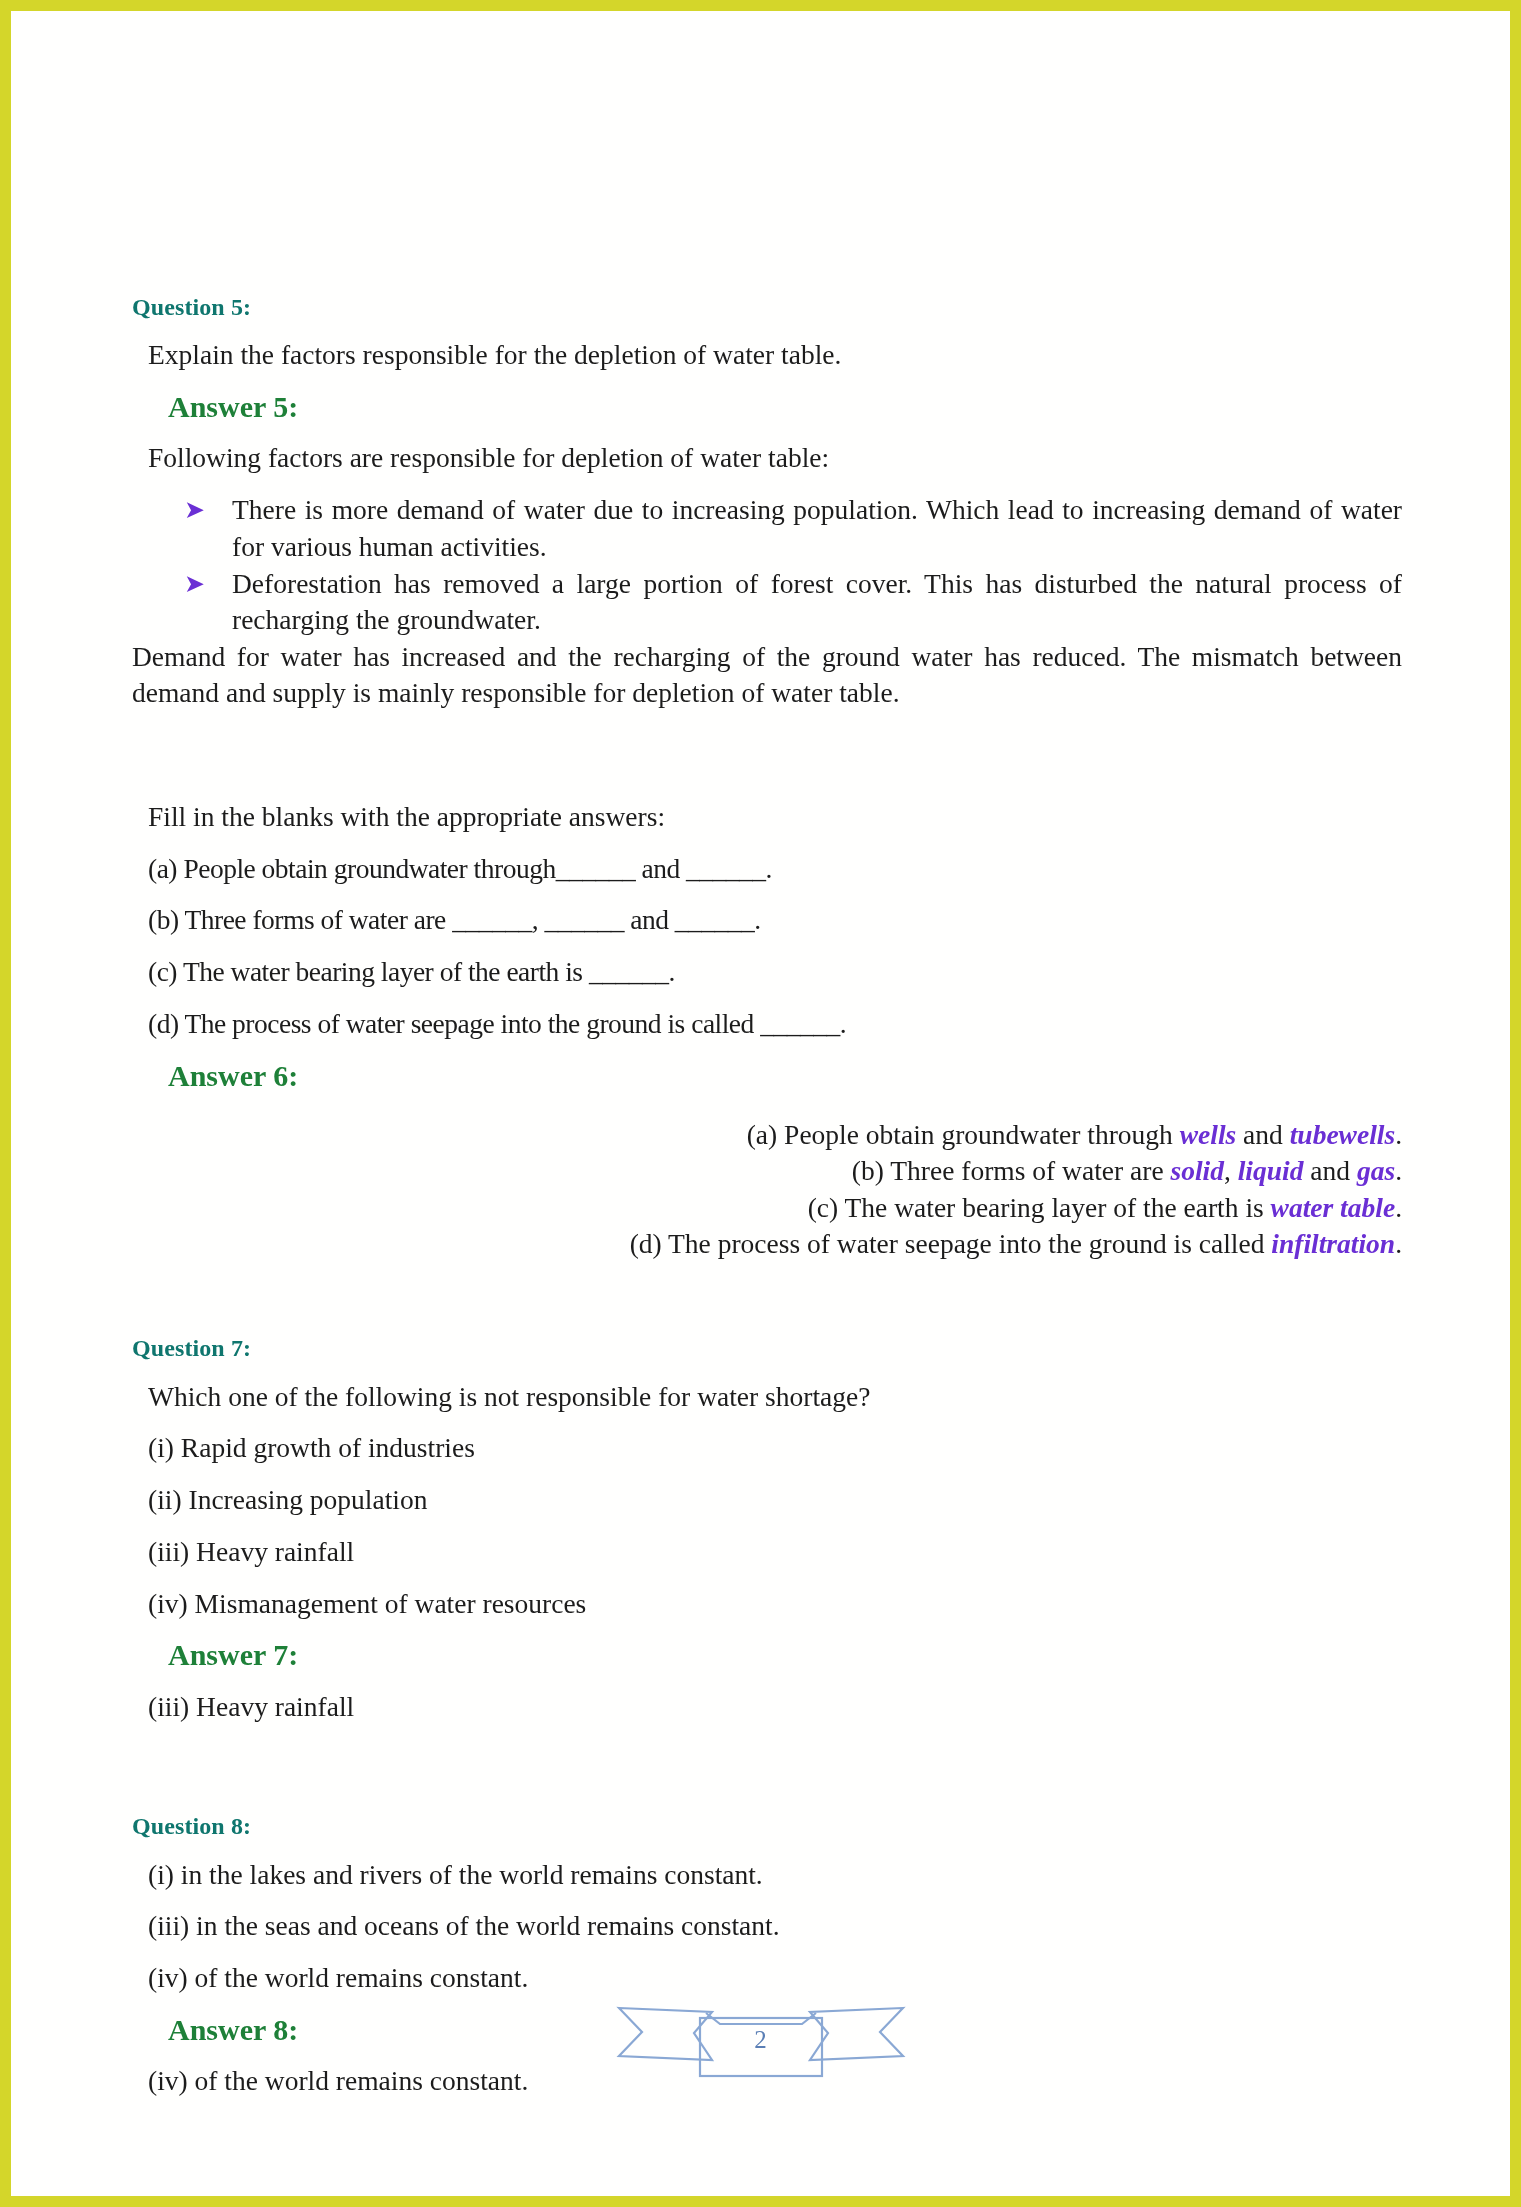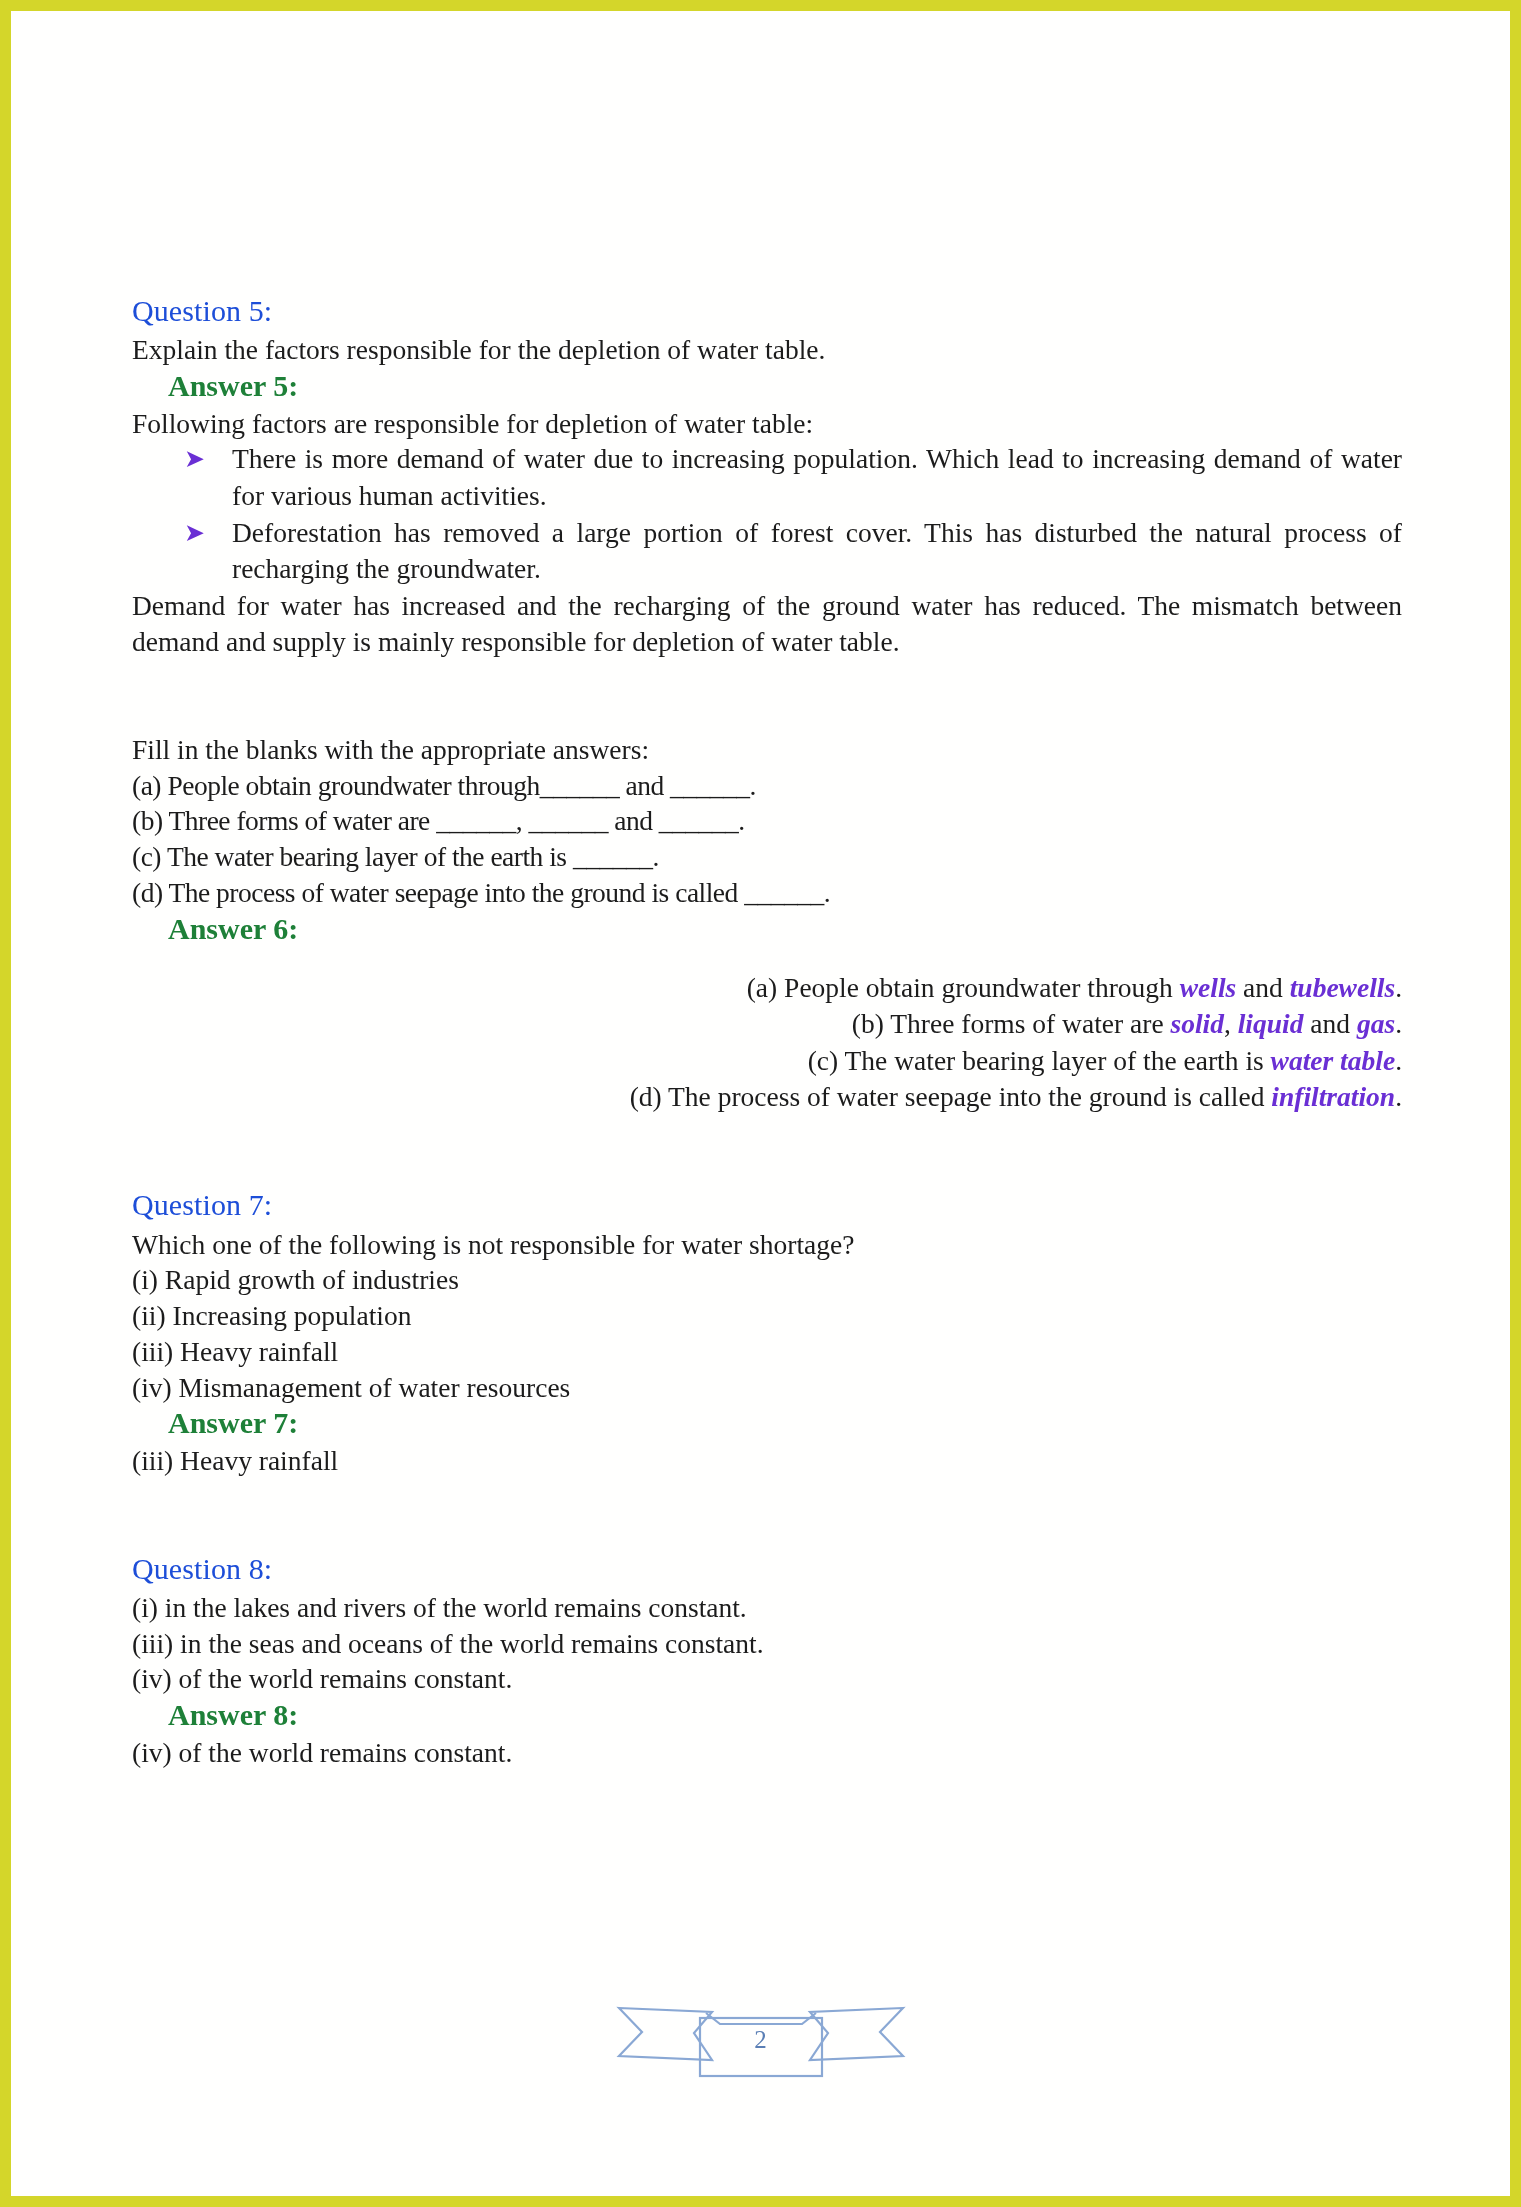--- a/index.html
+++ b/index.html
@@ -30,40 +30,40 @@
     bottom: 0;
     background: #fffffe;
   }
   .content {
     position: absolute;
     left: 121px;
     top: 282px;
     width: 1270px;
   }
   .q-heading {
-    color: #1d4ed8;
-    font-weight: normal;
-    font-size: 30px;
+    color: #0f766e;
+    font-weight: bold;
+    font-size: 24px;
     line-height: 1.18;
     margin: 0 0 4px 0;
     letter-spacing: 0.1px;
   }
   .a-heading {
     color: #1e8038;
     font-weight: bold;
     font-size: 30px;
     line-height: 1.18;
     margin: 0 0 2px 0;
     padding-left: 36px;
   }
   .body-line {
     color: #1c1c1c;
     font-size: 27.5px;
     line-height: 1.30;
-    margin: 0;
+    margin: 16px;
     white-space: pre-wrap;
   }
   .para-just {
     color: #1c1c1c;
     font-size: 27.5px;
     line-height: 1.30;
     margin: 0;
     text-align: justify;
     text-align-last: justify;
   }

